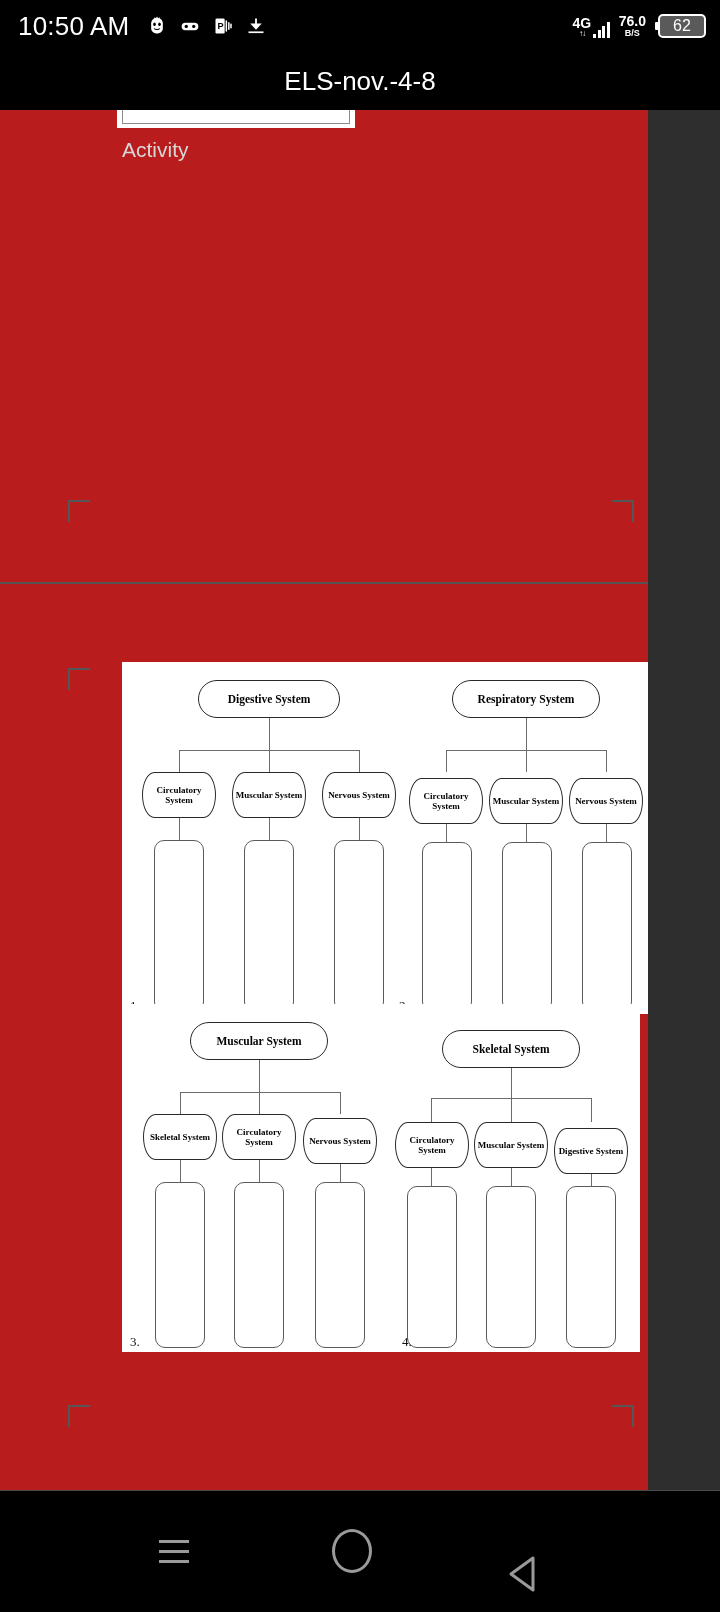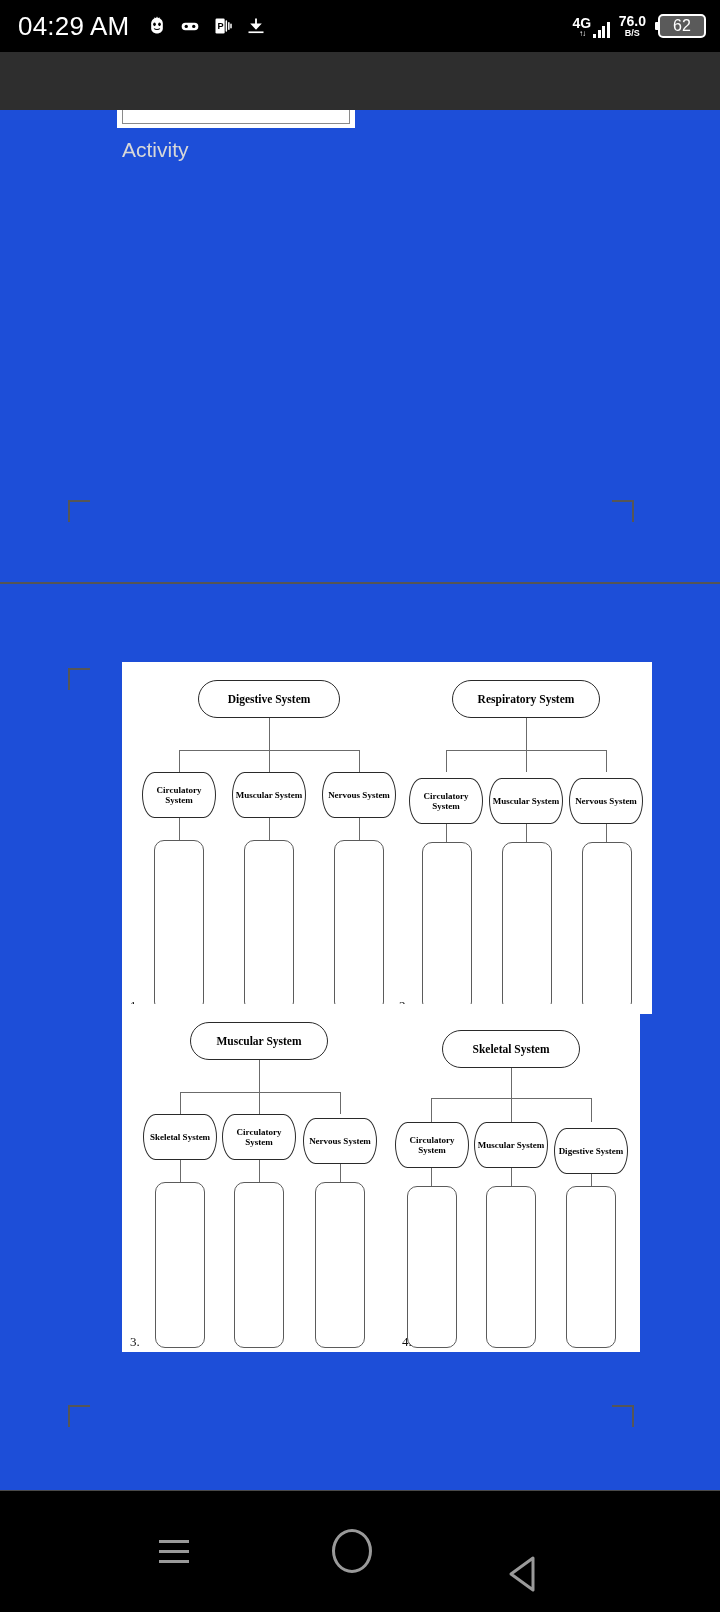--- a/index.html
+++ b/index.html
@@ -44,21 +44,21 @@
   .batt .body span { font-size: 16px; color: #fff; font-weight: normal; }
 
   
   .apptitle {
     position: absolute; left: 0; top: 52px; width: 720px; height: 58px;
     background: #000; color: #fff; font-size: 26px;
     display: flex; align-items: center; justify-content: center;
   }
 
   
-  .doc { position: absolute; left: 0; top: 110px; width: 720px; height: 1380px; background: #1d4ed8; overflow: hidden; }
+  .doc { position: absolute; left: 0; top: 110px; width: 648px; height: 1380px; background: #b91c1c; overflow: hidden; }
 
   .page-sep { position:absolute; left:0; width:720px; height:2px; background:#555; }
 
   .corner { position: absolute; width: 22px; height: 22px; }
   .corner.tl { border-left: 2px solid #565656; border-top: 2px solid #565656; }
   .corner.tr { border-right: 2px solid #565656; border-top: 2px solid #565656; }
 
   
   .top-strip {
     position: absolute; left: 122px; top: -6px; width: 228px; height: 20px;
@@ -116,21 +116,21 @@
   .nav-recents i { display:block; width: 30px; height: 3px; background:#9a9a9a; }
   .nav-home { left: 332px; width: 40px; height: 44px; border: 3px solid #9a9a9a; border-radius: 50%; }
   .nav-back { left: 502px; width: 0; height: 0; }
 </style>
 </head>
 <body>
 
 <div id="app">
 
   <div class="statusbar">
-    <div class="sb-clock">04:29 AM</div>
+    <div class="sb-clock">10:50 AM</div>
     <div class="sb-icons">
       <svg class="sb-ico" viewBox="0 0 24 24">
         <path fill="#fff" d="M12 2c-4 0-7 3-7 7v6c0 3.3 3.1 6 7 6s7-2.7 7-6V9c0-4-3-7-7-7z"></path>
         <ellipse cx="9" cy="10" rx="1.6" ry="2.2" fill="#000"></ellipse>
         <ellipse cx="15" cy="10" rx="1.6" ry="2.2" fill="#000"></ellipse>
         <path d="M8.5 15c1.5 1.6 5.5 1.6 7 0" stroke="#000" stroke-width="1.3" fill="none"></path>
         <path d="M12 1v2M9 2l1 2M15 2l-1 2" stroke="#fff" stroke-width="1.2"></path>
       </svg>
       <svg class="sb-ico" viewBox="0 0 24 24">
         <rect x="2" y="8" width="20" height="9" rx="4.5" fill="#fff"></rect>
@@ -167,20 +167,23 @@
       </div>
       <div class="batt">
         <div class="nub"></div>
         <div class="body">
           <span>62</span>
         </div>
       </div>
     </div>
   </div>
 
+  <div class="apptitle">
+    <span>ELS-nov.-4-8</span>
+  </div>
 
   <div class="doc">
 
     <div class="top-strip-outer"></div>
     <div class="top-strip"></div>
 
     <div class="activity-title">Activity</div>
 
     <div class="corner tl" style="left:68px; top:390px;"></div>
     <div class="corner tr" style="left:612px; top:390px;"></div>

